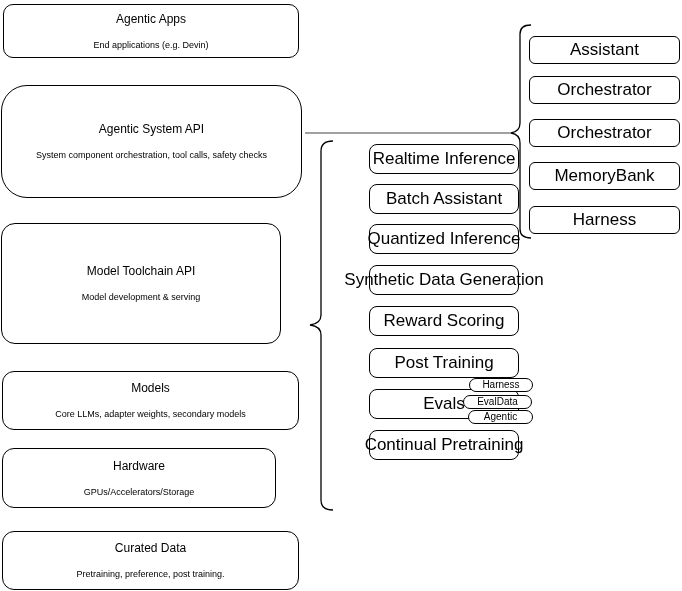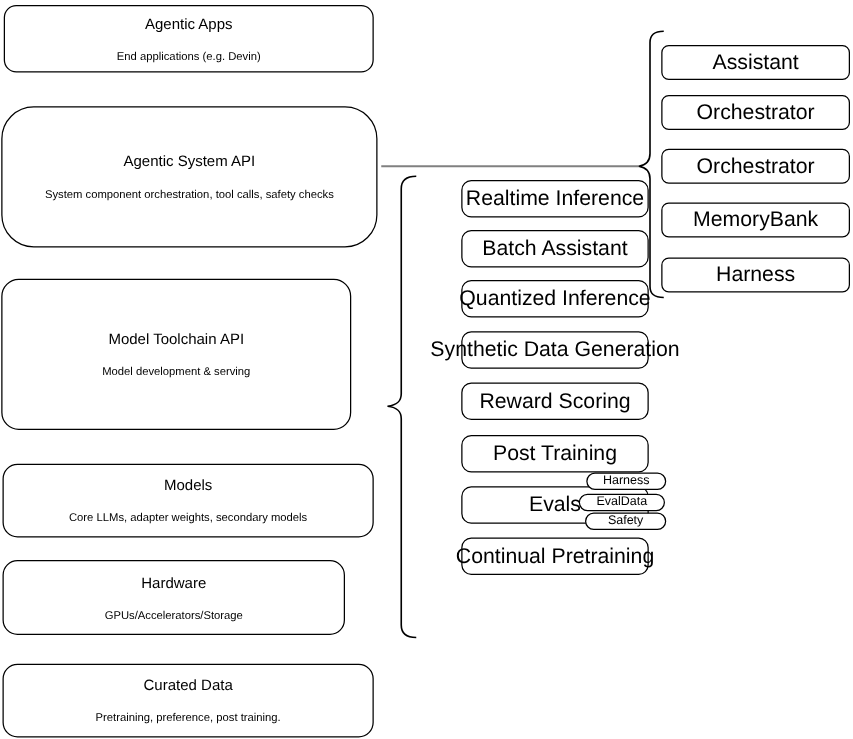--- a/index.html
+++ b/index.html
@@ -144,21 +144,21 @@
     <div class="label">Continual Pretraining</div>
   </div>
 
   <div class="pill" style="left:469px; top:378px; width:64px; height:14px">
     <span>Harness</span>
   </div>
   <div class="pill" style="left:463px; top:395px; width:69px; height:14px">
     <span>EvalData</span>
   </div>
   <div class="pill" style="left:468px; top:410px; width:65px; height:14px">
-    <span>Safety</span>
+    <span>Agentic</span>
   </div>
 
   <div class="node right" style="top:36px">
     <div class="label">Assistant</div>
   </div>
   <div class="node right" style="top:76px">
     <div class="label">Orchestrator</div>
   </div>
   <div class="node right" style="top:119px">
     <div class="label">Orchestrator</div>

